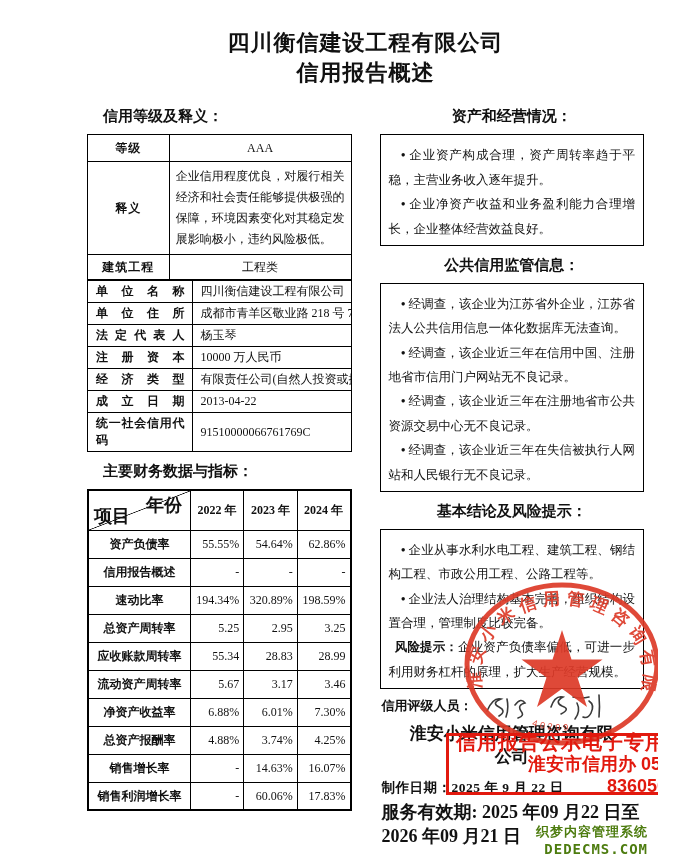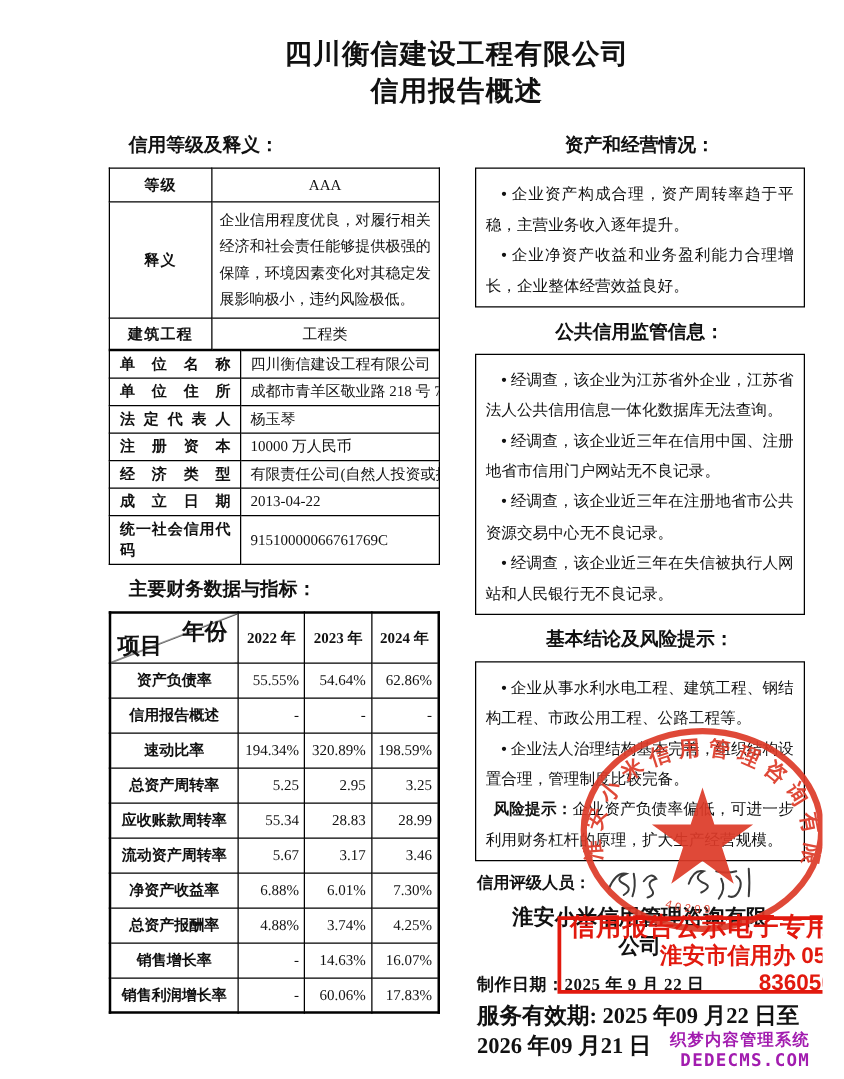--- a/index.html
+++ b/index.html
@@ -68,21 +68,21 @@
   .stamp { position:absolute; left:443px; top:578px; width:204px; height:172px; pointer-events:none; opacity:0.92; }
   
   .redbox {
     position:absolute; left:429px; top:733px; width:244px; height:62px;
     border:3px solid #e2190e; display:flex; flex-direction:column; justify-content:center;
     text-align:right; color:#e2190e; font-weight:bold; pointer-events:none;
   }
   .redbox .l1 { font-size:20px; letter-spacing:1px; line-height:1.2; }
   .redbox .l2 { font-size:18px; font-family:"Liberation Sans",sans-serif; line-height:1.2;padding-left:28px; }
 
-  .watermark { position:absolute; right:10px; bottom:6px; text-align:right; color:#a21caf; font-weight:bold; }
+  .watermark { position:absolute; right:10px; bottom:6px; text-align:right; color:#4d7c0f; font-weight:bold; }
   .watermark .w1 { font-size:13px; letter-spacing:1px; }
   .watermark .w2 { font-size:14px; font-family:"DejaVu Sans Mono",monospace; letter-spacing:1px; }
 </style>
 </head>
 <body>
 
 <div class="page">
 
   <div class="title">
     <div>四川衡信建设工程有限公司</div>

